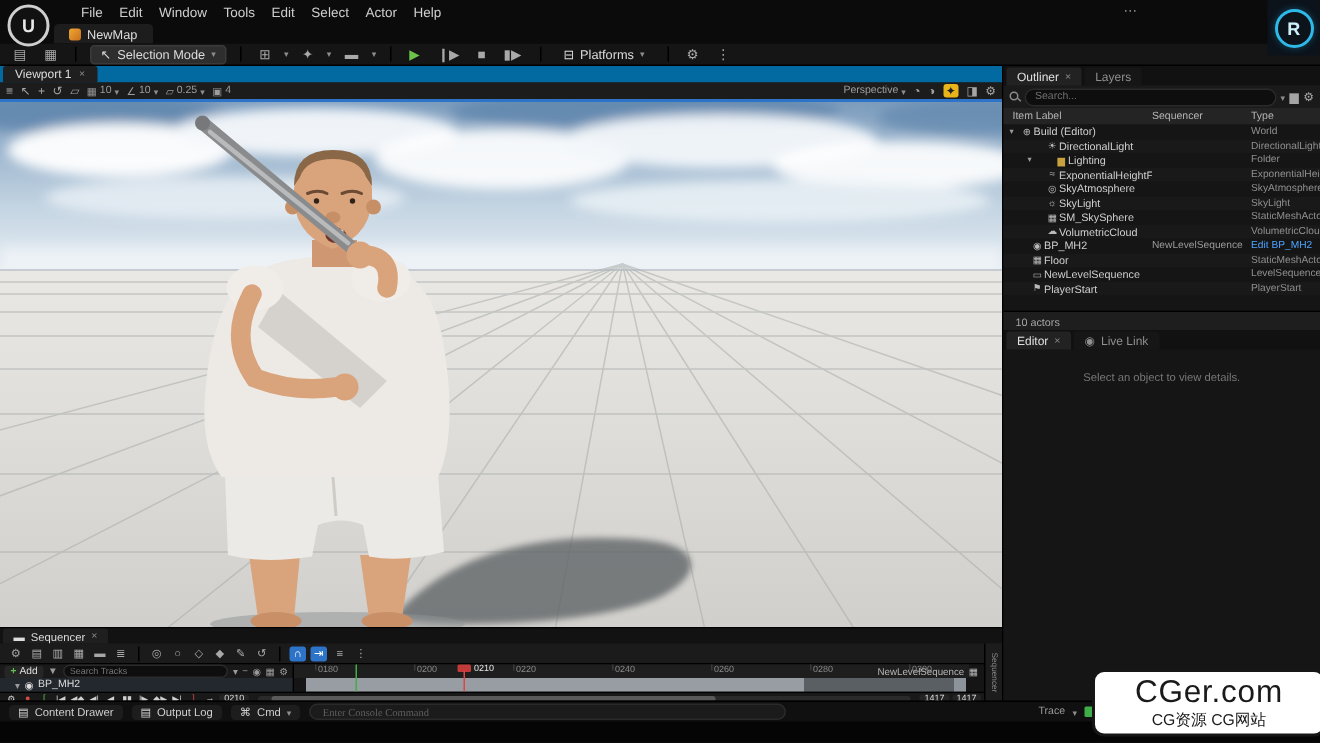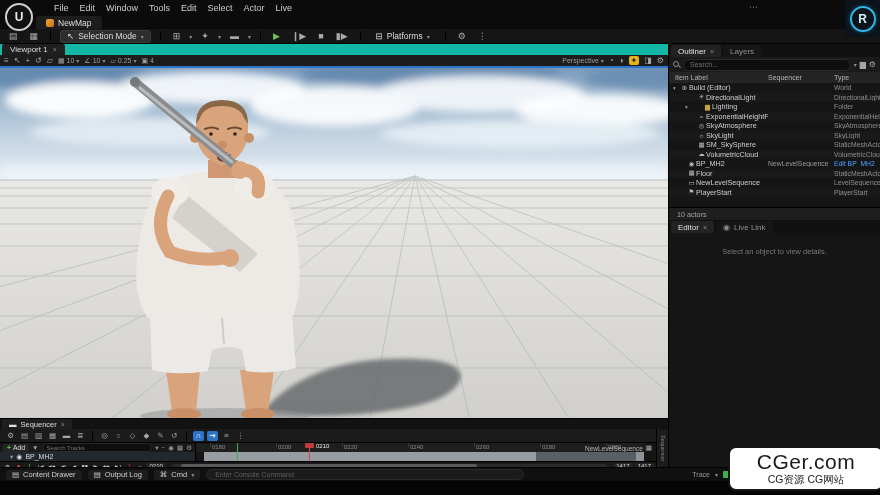--- a/index.html
+++ b/index.html
@@ -21,21 +21,21 @@
   .tbtn{color:#a9a9a9;font-size:9px;padding:0 3px}
   .pill{background:#2e2e2e;border:1px solid #3a3a3a;border-radius:3px;height:11px;display:flex;align-items:center;gap:4px;padding:0 6px;font-size:8.5px;color:#dcdcdc}
   .vsep{width:1px;height:10px;background:#000;margin:0 3px}
   .chev{font-size:6px;color:#8d8d8d}
   .green{color:#6cc24a}
   #rlogo{right:0;top:0;width:35px;height:37px;background:#0c131b;z-index:40;display:flex;align-items:center;justify-content:center}
   #rlogo .ring{width:22px;height:22px;border-radius:50%;border:2px solid #2fb9e8;display:flex;align-items:center;justify-content:center;
                color:#cdeffc;font-weight:bold;font-size:12px;box-shadow:0 0 5px #1a7fa888}
   
   #vp{left:0;top:44px;width:668px;height:374px;background:#101010}
-  #vptabs{height:11px;background:#14b8a6;display:flex;}
+  #vptabs{height:11px;background:#0369a1;display:flex;}
   .vptab{height:11px;background:#1f1f1f;display:flex;align-items:center;gap:5px;padding:0 8px;font-size:8px;color:#ddd;border-radius:2px 2px 0 0;margin-left:2px}
   .x{color:#8a8a8a;font-size:7px}
   #vpbar{height:11px;background:#1c1c1c;display:flex;align-items:center;justify-content:space-between;padding:0 4px;border-bottom:2px solid #2d74c9}
   .vpgroup{display:flex;align-items:center;gap:5px}
   .vico{color:#a5a5a5;font-size:8px}
   .snap{display:flex;align-items:center;gap:2px;color:#9d9d9d;font-size:7px}
   .ylw{background:#e8b41c;color:#222;border-radius:2px;padding:0 2px;font-size:8px}
   #scene{display:block}
   
   #rpanel{left:668px;top:44px;width:212px;height:423px;background:#161616;border-left:1px solid #000;box-sizing:border-box}
@@ -96,21 +96,21 @@
   #sidetab span{writing-mode:vertical-rl;font-size:5.5px;color:#888}
   #transport{height:8px;background:#191919;display:flex;align-items:center;gap:2px;padding:0 14px 0 3px;border-top:1px solid #000}
   .tpg{color:#cfcfcf;font-size:6px;min-width:9px;text-align:center}
   .tpg.red{color:#d84a4a}.tpg.grn{color:#5fc14e}
   .framebox{background:#242424;border-radius:2px;font-size:6px;color:#ddd;padding:0 3px;height:7px;display:flex;align-items:center}
   .scrolltrack{flex:1;height:4px;background:#2a2a2a;border-radius:2px;position:relative;margin:0 4px}
   .scrollthumb{position:absolute;left:2%;width:68%;height:4px;background:#5a5a5a;border-radius:2px}
   
   #statusbar{left:0;top:467px;width:880px;height:14px;background:#101010;display:flex;align-items:center;gap:6px;padding-left:6px;box-sizing:border-box;border-top:1px solid #000}
   .statpill{display:flex;align-items:center;gap:4px;background:#1d1d1d;border-radius:3px;height:10px;padding:0 6px;font-size:7.5px;color:#cfcfcf}
-  .console{width:300px;height:9px;background:#1b1b1b;border:1px solid #2a2a2a;border-radius:6px;color:#bbb;font-size:7px;padding:0 8px;font-family:Liberation Sans, sans-serif}
+  .console{width:300px;height:9px;background:#1b1b1b;border:1px solid #2a2a2a;border-radius:6px;color:#bbb;font-size:7px;padding:0 8px;font-family:Liberation Serif, serif}
   .console::placeholder{color:#5f5f5f}
   .statright{display:flex;align-items:center;gap:5px;margin-left:auto;margin-right:150px;font-size:7px;color:#9a9a9a}
   .zen{width:7px;height:7px;background:#3fae4a;border-radius:1px}
   
   #wm{right:-4px;top:446px;width:152px;height:41px;background:#fff;border:2px solid #161616;border-radius:8px;z-index:60;
       display:flex;flex-direction:column;align-items:center;justify-content:center;color:#1a1a1a}
   #wm .l1{font-size:21px;letter-spacing:.5px}
   #wm .l2{font-size:10.5px;margin-top:-1px}
 </style>
 </head>
@@ -118,21 +118,21 @@
 
 <span class="ulogo">U</span>
 <div id="menubar" class="abs">
   <span class="mitem">File</span>
   <span class="mitem">Edit</span>
   <span class="mitem">Window</span>
   <span class="mitem">Tools</span>
   <span class="mitem">Edit</span>
   <span class="mitem">Select</span>
   <span class="mitem">Actor</span>
-  <span class="mitem">Live</span>
+  <span class="mitem">Help</span>
   <span class="more">⋯</span>
 </div>
 
 <div id="tabrow" class="abs">
   <div class="leveltab">
     <span class="levelico"></span>
     <span>NewMap</span>
   </div>
 </div>
 

